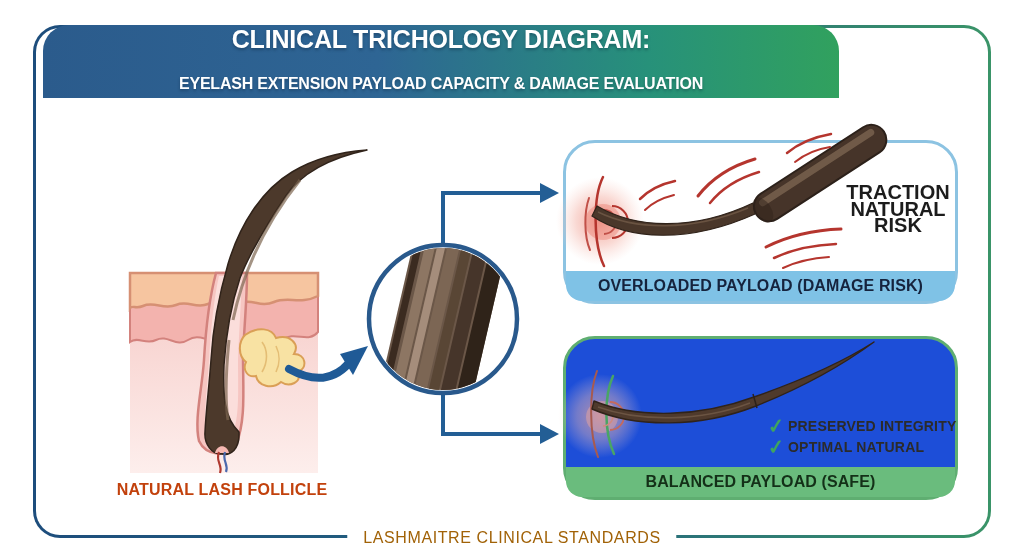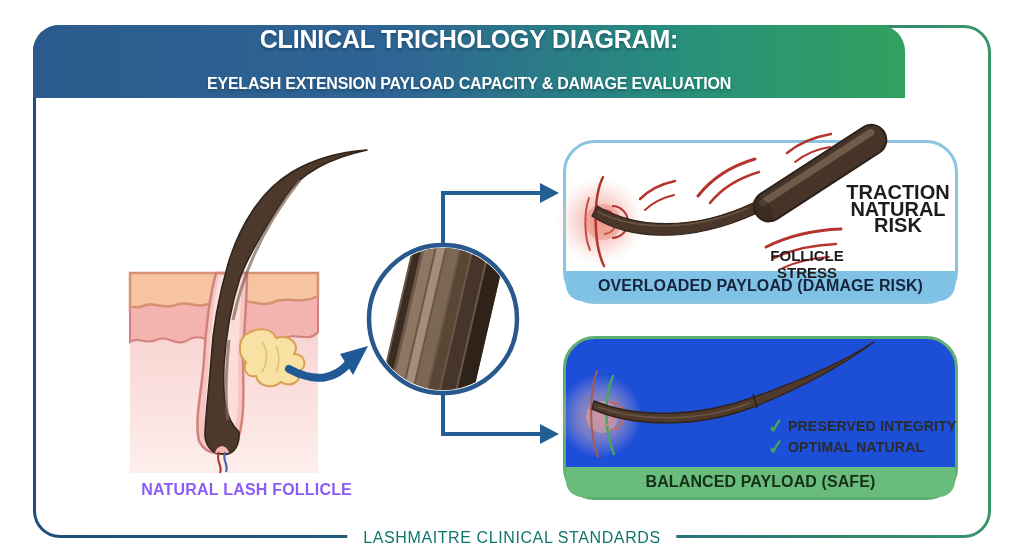--- a/index.html
+++ b/index.html
@@ -5,21 +5,21 @@
   html,body{margin:0;padding:0;background:#ffffff;}
   .stage{position:relative;width:1024px;height:559px;background:#ffffff;overflow:hidden;
          font-family:"Liberation Sans",sans-serif;}
 
   
   .frame{position:absolute;left:33px;top:25px;width:958px;height:513px;border-radius:27px;
          background:linear-gradient(90deg,#1d4d7c 0%,#24657f 55%,#3a9468 100%);z-index:1;}
   .frame-inner{position:absolute;left:3px;top:3px;right:3px;bottom:3px;background:#ffffff;border-radius:24px;}
 
   
-  .banner{position:absolute;left:33px;top:25px;width:872px;height:73px;border-radius:26px 26px 0 0;
+  .banner{position:absolute;left:43px;top:25px;width:796px;height:73px;border-radius:26px 26px 0 0;
           background:linear-gradient(90deg,#2b5b8c 0%,#2e6594 42%,#27917a 76%,#31a15e 100%);
           display:flex;flex-direction:column;align-items:center;justify-content:center;z-index:3;gap:15px;}
   .banner .t1,.banner .t2{color:#ffffff;font-weight:bold;white-space:nowrap;letter-spacing:-0.2px;
           text-shadow:0 2px 3px rgba(8,30,52,0.35);}
   .banner .t1{font-size:25px;line-height:29px;}
   .banner .t2{font-size:16px;line-height:30px;}
 
   
   .panel{position:absolute;left:563px;width:395px;height:164px;border-radius:32px;box-sizing:border-box;z-index:2;}
   .panel-overload{top:140px;background:#ffffff;border:3px solid #8cc3e2;}
@@ -27,32 +27,32 @@
   .panel-banner{position:absolute;left:0;right:0;bottom:0;height:30px;line-height:30px;text-align:center;
                 font-weight:bold;font-size:16px;border-radius:0 0 16px 16px;letter-spacing:0.1px;}
   .panel-overload .panel-banner{background:#7fc2e6;color:#15233d;}
   .panel-balanced .panel-banner{background:#6abc7d;color:#143018;}
 
   
   svg.art{position:absolute;left:0;top:0;z-index:5;pointer-events:none;}
 
   
   .lbl{position:absolute;z-index:6;color:#1c1c1c;font-weight:bold;text-align:center;}
-  .lbl-follicle-caption{left:92px;top:481px;width:260px;font-size:16px;color:#8b5cf6;letter-spacing:0.2px;text-align:right;}
+  .lbl-follicle-caption{left:92px;top:481px;width:260px;font-size:16px;color:#c2410c;letter-spacing:0.2px;}
   .lbl-traction{left:836px;top:184px;width:124px;font-size:20px;line-height:16.5px;}
   .lbl-stress{left:742px;top:247px;width:130px;font-size:15px;}
   .benefits{position:absolute;left:764px;top:416px;z-index:6;}
   .benefit-row{display:flex;align-items:center;height:19px;margin-bottom:2px;}
   .benefit-check{width:24px;font-size:20px;line-height:18px;font-weight:bold;color:#3fa45f;
                  transform:rotate(-6deg);text-align:center;}
   .benefit-label{font-size:14px;font-weight:bold;color:#2b2b2b;letter-spacing:0.2px;white-space:nowrap;}
 
   
   .footer-brand{position:absolute;left:512px;top:526px;transform:translateX(-50%);z-index:7;
-                background:#ffffff;padding:0 16px;font-size:16px;line-height:23px;color:#0f766e;
+                background:#ffffff;padding:0 16px;font-size:16px;line-height:23px;color:#a16207;
                 letter-spacing:0.6px;white-space:nowrap;}
 </style>
 </head>
 <body>
 
 <div class="stage">
 
   <div class="frame">
     <div class="frame-inner"></div>
   </div>
@@ -198,21 +198,20 @@
     </g>
   </svg>
 
   <div class="lbl lbl-follicle-caption">NATURAL LASH FOLLICLE</div>
 
   <div class="lbl lbl-traction">
     <div>TRACTION</div>
     <div>NATURAL RISK</div>
   </div>
 
-  <div class="lbl lbl-stress">FOLLICLE STRESS</div>
 
   <div class="benefits">
     <div class="benefit-row">
       <span class="benefit-check">✓</span>
       <span class="benefit-label">PRESERVED INTEGRITY</span>
     </div>
     <div class="benefit-row">
       <span class="benefit-check">✓</span>
       <span class="benefit-label">OPTIMAL NATURAL</span>
     </div>

